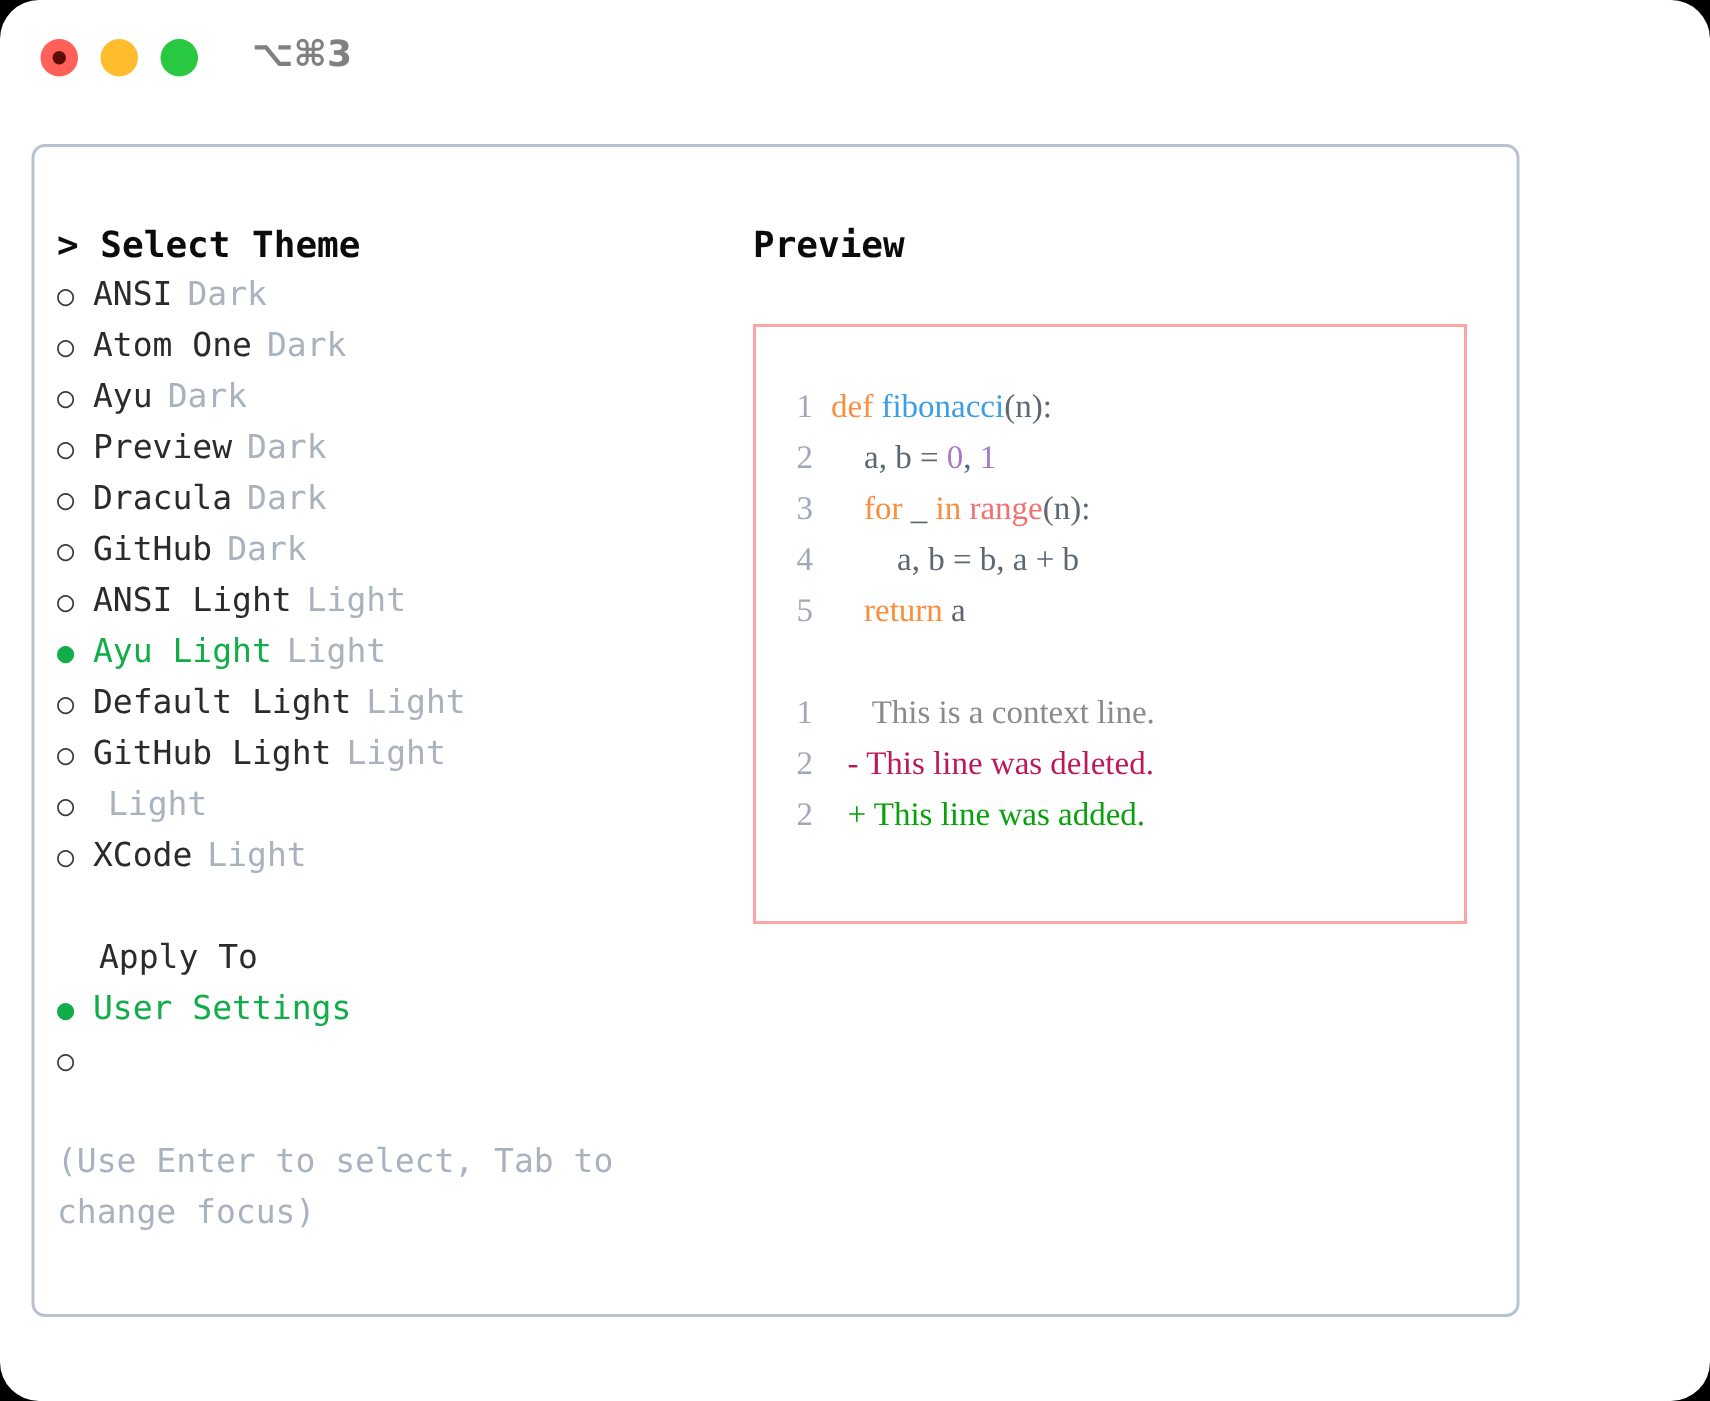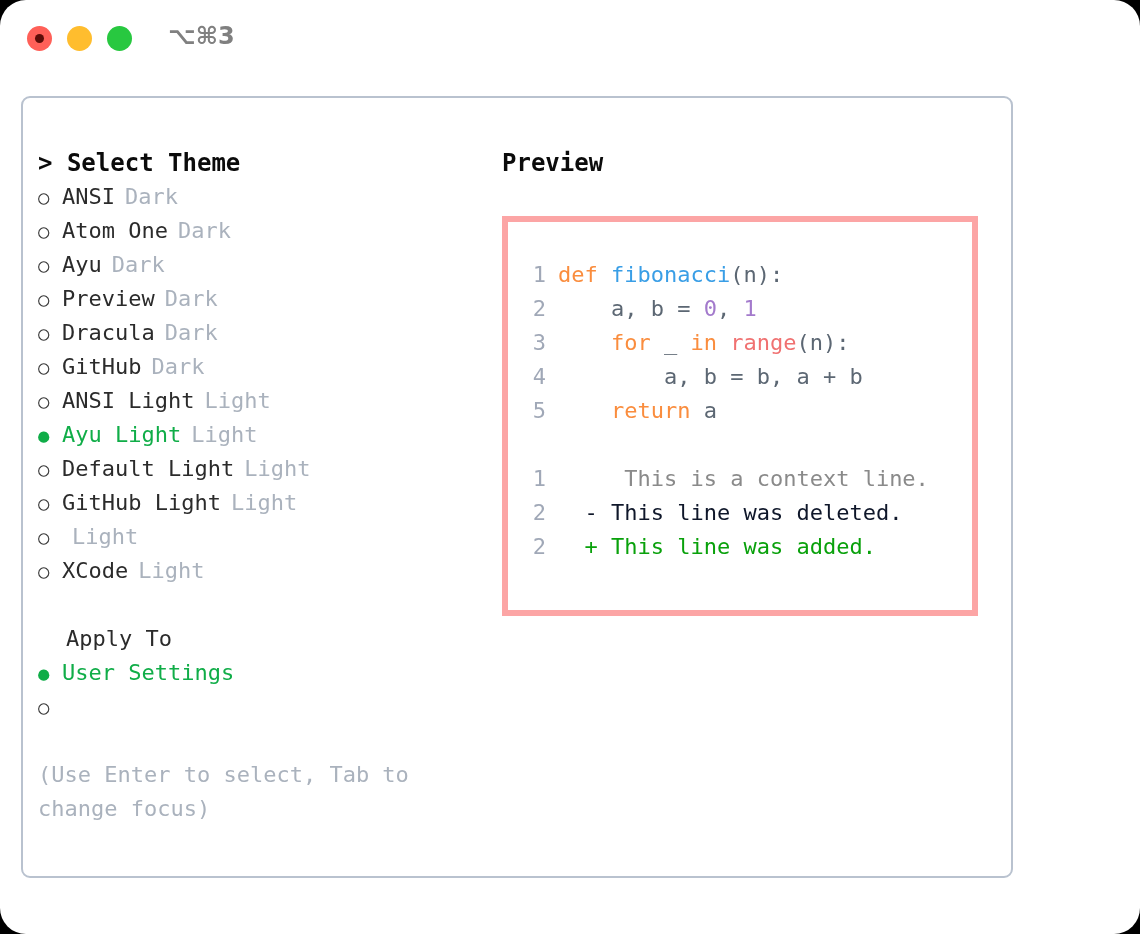--- a/index.html
+++ b/index.html
@@ -162,24 +162,25 @@
   .preview-title {
     font-size: 24px;
     font-weight: 700;
     color: #0b0b0b;
     line-height: 34px;
   }
   .preview-box {
     margin-top: 36px;
     width: 476px;
     height: 400px;
-    border: 6px solid #fca5a5;
+    border: 2px solid #fca5a5;
     box-sizing: border-box;
     background: #ffffff;
     position: relative;
+    font-family: Liberation Serif, serif;
   }
   .code {
     position: absolute;
     left: 16px;
     top: 36px;
     font-size: 22px;
     line-height: 34px;
     white-space: pre;
   }
   .code .row { white-space: pre; }
@@ -189,21 +190,21 @@
     text-align: right;
     color: #a0a8b7;
     margin-right: 12px;
   }
   .kw   { color: #fa8d3e; }
   .fn   { color: #399ee6; }
   .num  { color: #a37acc; }
   .bi   { color: #f07171; }
   .pl   { color: #5c6773; }
   .diff-ctx { color: #8a8a8a; }
-  .diff-del { color: #0f172a; }
+  .diff-del { color: #be185d; }
   .diff-add { color: #09a10b; }
   .blank-row { height: 34px; }
 </style>
 </head>
 <body>
 
 <div class="window">
 
   <div class="titlebar">
     <div class="dots">

